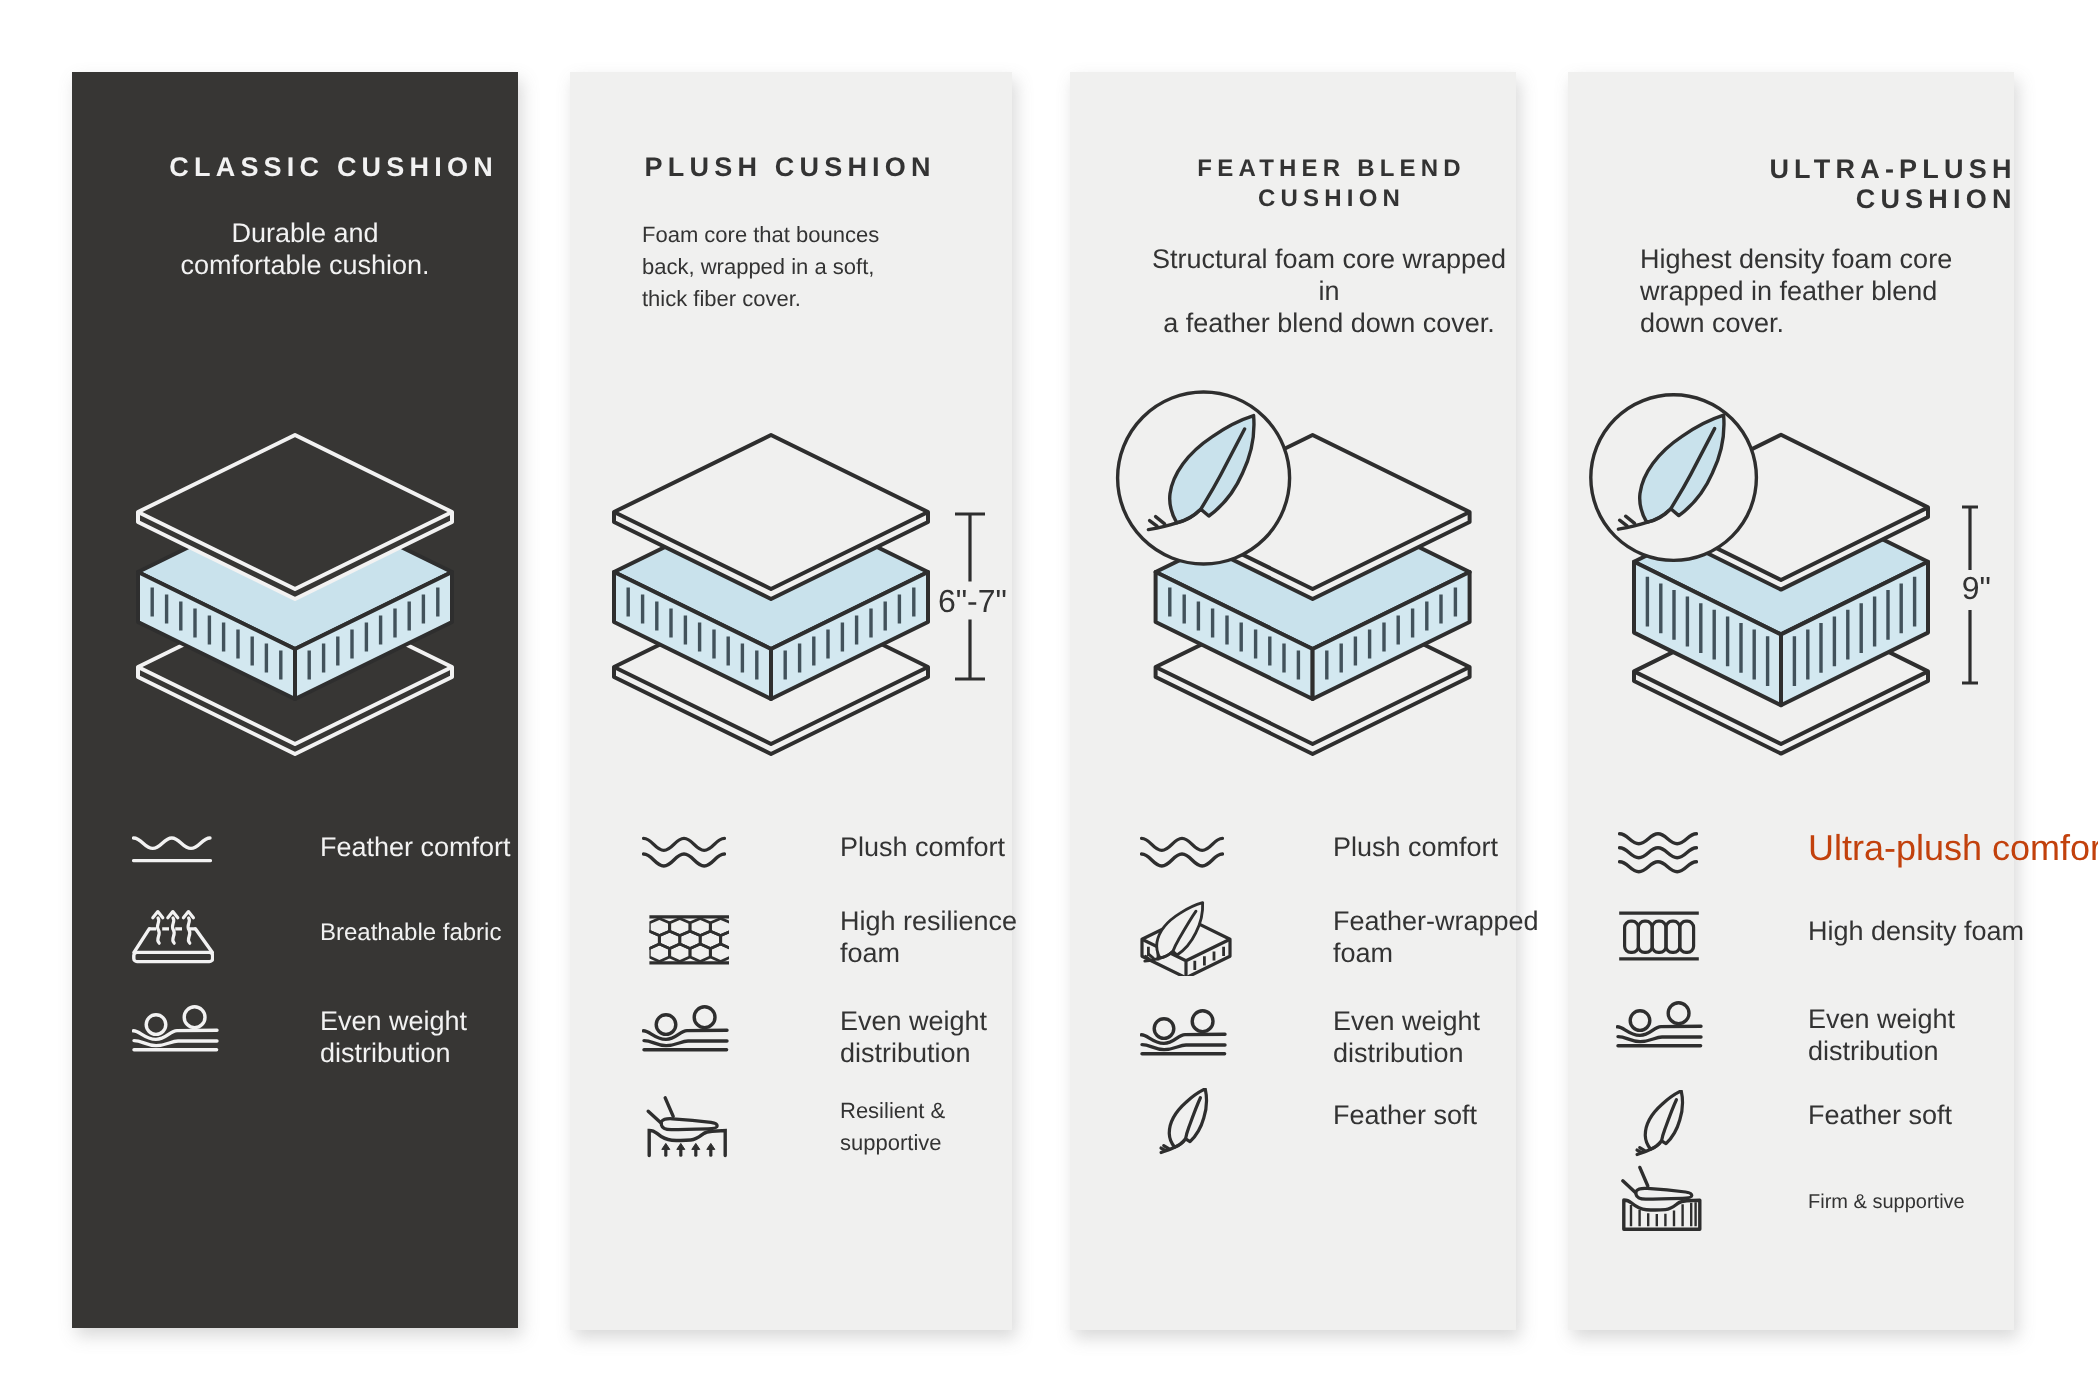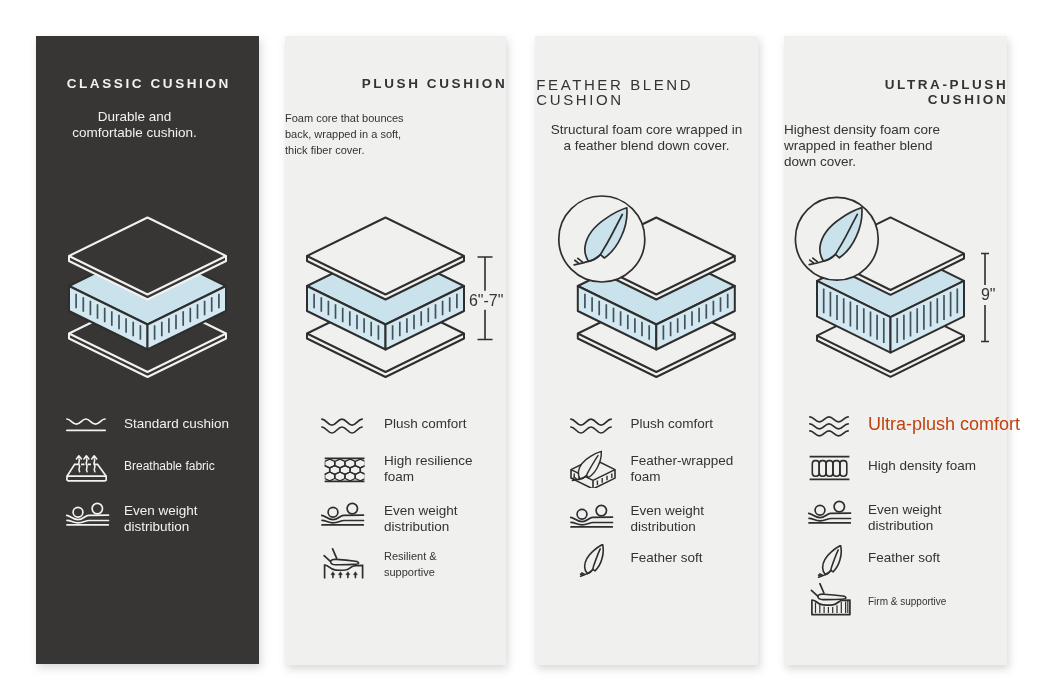--- a/index.html
+++ b/index.html
@@ -1,37 +1,37 @@
 <!DOCTYPE html>
 <html><head><meta charset="utf-8">
 <style>
 html,body{margin:0;padding:0;background:#ffffff;}
 body{width:1049px;height:700px;position:relative;overflow:hidden;
 font-family:"Liberation Sans",sans-serif;}
-div{box-sizing:border-box;}
+div{box-sizing:border-box;padding-left:36px;}
 </style></head>
 <body>
 <div style="position:absolute;left:36px;top:36px;width:223px;height:628px;background:#373634;box-shadow:2px 4px 8px rgba(110,110,110,0.26)">
     <div style="position:absolute;left:1.3px;top:40px;font-size:13.5px;line-height:16px;color:#f2f2f2;width:223px;text-align:center;letter-spacing:2.6px;font-weight:bold">CLASSIC CUSHION</div>
 <div style="position:absolute;left:0px;top:72.5px;font-size:13.5px;line-height:16px;color:#f2f2f2;width:197px;text-align:center">Durable and<br>comfortable cushion.</div>
 <svg style="position:absolute;left:0;top:154px" width="223" height="210" viewBox="0 0 223 210">
       <path d="M111.5,105 L33,143.5 L33,148.5 L111.5,187 L190,148.5 L190,143.5 Z" fill="#373634" stroke="#f2f2f2" stroke-width="2" stroke-linejoin="round"></path>
 <path d="M33,143.5 L111.5,182 L190,143.5" fill="none" stroke="#f2f2f2" stroke-width="2" stroke-linejoin="round"></path>
 <path d="M111.5,57.5 L33,96 L111.5,134.5 L190,96 Z" fill="#c9e2ec" stroke="#2e2e2e" stroke-width="2" stroke-linejoin="round"></path>
 <path d="M33,96 L111.5,134.5 L111.5,159.5 L33,121 Z" fill="#d3e8f0" stroke="#2e2e2e" stroke-width="2" stroke-linejoin="round"></path>
 <path d="M190,96 L111.5,134.5 L111.5,159.5 L190,121 Z" fill="#d3e8f0" stroke="#2e2e2e" stroke-width="2" stroke-linejoin="round"></path>
 <path d="M40.1,103.7 V118.2 M47.3,107.2 V121.7 M54.4,110.7 V125.2 M61.5,114.2 V128.7 M68.7,117.7 V132.2 M75.8,121.2 V135.7 M83,124.7 V139.2 M90.1,128.2 V142.7 M97.2,131.7 V146.2 M104.4,135.2 V149.7 M118.6,135.2 V149.7 M125.8,131.7 V146.2 M132.9,128.2 V142.7 M140,124.7 V139.2 M147.2,121.2 V135.7 M154.3,117.7 V132.2 M161.5,114.2 V128.7 M168.6,110.7 V125.2 M175.7,107.2 V121.7 M182.9,103.7 V118.2" stroke="#42525b" stroke-width="1.7" fill="none"></path>
 <path d="M111.5,27.5 L33,66 L33,71 L111.5,109.5 L190,71 L190,66 Z" fill="#373634" stroke="#f2f2f2" stroke-width="2" stroke-linejoin="round"></path>
 <path d="M33,66 L111.5,104.5 L190,66" fill="none" stroke="#f2f2f2" stroke-width="2" stroke-linejoin="round"></path>
     </svg>
 <svg style="position:absolute;left:30px;top:382px" width="40" height="14" viewBox="0 0 40 14">
       <path d="M0.8,1 C4.8,1 6.3,6.2 10.4,6.2 C14.4,6.2 15.9,1 19.9,1 C23.9,1 25.4,6.2 29.5,6.2 C33.5,6.2 35,1 39,1" fill="none" stroke="#f2f2f2" stroke-width="1.7" stroke-linecap="round"></path>
       <path d="M0.8,12.3 H39.2" stroke="#f2f2f2" stroke-width="1.7" stroke-linecap="round"></path>
     </svg>
-<div style="position:absolute;left:88px;top:379.5px;font-size:13.5px;line-height:16px;color:#f2f2f2;white-space:nowrap">Standard cushion</div>
+<div style="position:absolute;left:88px;top:379.5px;font-size:13.5px;line-height:16px;color:#f2f2f2;white-space:nowrap">Feather comfort</div>
 <svg style="position:absolute;left:30px;top:417.5px" width="41" height="28" viewBox="0 0 41 28">
       <path d="M8.6,10.4 L1,22.2 M31.7,10.4 L40.2,22.2" stroke="#f2f2f2" stroke-width="1.7" fill="none" stroke-linecap="round"></path>
       <path d="M8.6,10.4 H31.7" stroke="#f2f2f2" stroke-width="1.6" fill="none" stroke-dasharray="3.4,3.1"></path>
       <rect x="0.9" y="22.2" width="39.4" height="4.6" rx="1.6" fill="none" stroke="#f2f2f2" stroke-width="1.7"></rect>
       <path d="M13.6,17.6 C11.3,15.4 14.9,13.6 13.2,11 C11.5,8.6 14.5,7 13,5" fill="none" stroke="#f2f2f2" stroke-width="1.6" stroke-linecap="round"></path>
       <path d="M10.4,4.9 L12.9,1.8 L15.4,4.9" fill="none" stroke="#f2f2f2" stroke-width="1.6" stroke-linecap="round" stroke-linejoin="round"></path>
       <path d="M21.1,17.6 C18.8,15.4 22.4,13.6 20.7,11 C19,8.6 22,7 20.5,5" fill="none" stroke="#f2f2f2" stroke-width="1.6" stroke-linecap="round"></path>
       <path d="M17.9,4.9 L20.4,1.8 L22.9,4.9" fill="none" stroke="#f2f2f2" stroke-width="1.6" stroke-linecap="round" stroke-linejoin="round"></path>
       <path d="M28.9,17.6 C26.6,15.4 30.2,13.6 28.5,11 C26.8,8.6 29.8,7 28.3,5" fill="none" stroke="#f2f2f2" stroke-width="1.6" stroke-linecap="round"></path>
       <path d="M25.7,4.9 L28.2,1.8 L30.7,4.9" fill="none" stroke="#f2f2f2" stroke-width="1.6" stroke-linecap="round" stroke-linejoin="round"></path>
@@ -40,21 +40,21 @@
 <svg style="position:absolute;left:29.5px;top:465px" width="44" height="27" viewBox="0 0 44 27">
       <circle cx="12" cy="11.3" r="4.9" fill="none" stroke="#f2f2f2" stroke-width="1.7"></circle>
       <circle cx="31.3" cy="7.6" r="5.2" fill="none" stroke="#f2f2f2" stroke-width="1.7"></circle>
       <path d="M0.7,14.4 C4,14.4 6,18.5 12,18.7 C17,18.7 19,14.4 22.5,14.3 L42.5,14.1" fill="none" stroke="#f2f2f2" stroke-width="1.7" stroke-linecap="round"></path>
       <path d="M1,19.3 C5,19.3 7,21.7 12,21.8 C17,21.8 19.5,19.6 23,19.5 L42.5,19.5" fill="none" stroke="#f2f2f2" stroke-width="1.7" stroke-linecap="round"></path>
       <path d="M1,23.9 H42.3" stroke="#f2f2f2" stroke-width="1.7" stroke-linecap="round"></path>
     </svg>
 <div style="position:absolute;left:88px;top:466.5px;font-size:13.5px;line-height:16px;color:#f2f2f2;white-space:nowrap">Even weight<br>distribution</div>
   </div>
 <div style="position:absolute;left:285px;top:36px;width:221px;height:629px;background:#f0f0ef;box-shadow:2px 4px 8px rgba(110,110,110,0.26)">
-    <div style="position:absolute;left:1.3px;top:40px;font-size:13.5px;line-height:16px;color:#333333;width:221px;text-align:right;letter-spacing:2.6px;font-weight:bold">PLUSH CUSHION</div>
+    <div style="position:absolute;left:1.3px;top:40px;font-size:13.5px;line-height:16px;color:#333333;width:221px;text-align:left;letter-spacing:2.6px;font-weight:bold">PLUSH CUSHION</div>
 <div style="position:absolute;left:0px;top:73.5px;font-size:11px;line-height:16px;color:#333333;width:221px;text-align:left">Foam core that bounces<br>back, wrapped in a soft,<br>thick fiber cover.</div>
 <svg style="position:absolute;left:0;top:154px" width="223" height="210" viewBox="0 0 223 210">
       <path d="M100.5,105 L22,143.5 L22,148.5 L100.5,187 L179,148.5 L179,143.5 Z" fill="#f0f0ef" stroke="#2e2e2e" stroke-width="2" stroke-linejoin="round"></path>
 <path d="M22,143.5 L100.5,182 L179,143.5" fill="none" stroke="#2e2e2e" stroke-width="2" stroke-linejoin="round"></path>
 <path d="M100.5,57.5 L22,96 L100.5,134.5 L179,96 Z" fill="#c9e2ec" stroke="#2e2e2e" stroke-width="2" stroke-linejoin="round"></path>
 <path d="M22,96 L100.5,134.5 L100.5,159.5 L22,121 Z" fill="#d3e8f0" stroke="#2e2e2e" stroke-width="2" stroke-linejoin="round"></path>
 <path d="M179,96 L100.5,134.5 L100.5,159.5 L179,121 Z" fill="#d3e8f0" stroke="#2e2e2e" stroke-width="2" stroke-linejoin="round"></path>
 <path d="M29.1,103.7 V118.2 M36.3,107.2 V121.7 M43.4,110.7 V125.2 M50.5,114.2 V128.7 M57.7,117.7 V132.2 M64.8,121.2 V135.7 M72,124.7 V139.2 M79.1,128.2 V142.7 M86.2,131.7 V146.2 M93.4,135.2 V149.7 M107.6,135.2 V149.7 M114.8,131.7 V146.2 M121.9,128.2 V142.7 M129,124.7 V139.2 M136.2,121.2 V135.7 M143.3,117.7 V132.2 M150.5,114.2 V128.7 M157.6,110.7 V125.2 M164.7,107.2 V121.7 M171.9,103.7 V118.2" stroke="#42525b" stroke-width="1.7" fill="none"></path>
 <path d="M100.5,27.5 L22,66 L22,71 L100.5,109.5 L179,71 L179,66 Z" fill="#f0f0ef" stroke="#2e2e2e" stroke-width="2" stroke-linejoin="round"></path>
 <path d="M22,66 L100.5,104.5 L179,66" fill="none" stroke="#2e2e2e" stroke-width="2" stroke-linejoin="round"></path>
@@ -107,21 +107,21 @@
       <path d="M18.4,31.6 V27.9" stroke="#2e2e2e" stroke-width="1.6" stroke-linecap="round"></path>
       <path d="M16.4,28.7 L18.4,25.7 L20.4,28.7 Z" fill="#2e2e2e" stroke="#2e2e2e" stroke-width="0.5"></path>
       <path d="M25.9,31.6 V27.9" stroke="#2e2e2e" stroke-width="1.6" stroke-linecap="round"></path>
       <path d="M23.9,28.7 L25.9,25.7 L27.9,28.7 Z" fill="#2e2e2e" stroke="#2e2e2e" stroke-width="0.5"></path>
       <path d="M33.4,31.6 V27.9" stroke="#2e2e2e" stroke-width="1.6" stroke-linecap="round"></path>
       <path d="M31.4,28.7 L33.4,25.7 L35.4,28.7 Z" fill="#2e2e2e" stroke="#2e2e2e" stroke-width="0.5"></path>
     </svg>
 <div style="position:absolute;left:99px;top:512px;font-size:11px;line-height:16px;color:#333333;white-space:nowrap">Resilient &amp;<br>supportive</div>
   </div>
 <div style="position:absolute;left:535px;top:36px;width:223px;height:629px;background:#f0f0ef;box-shadow:2px 4px 8px rgba(110,110,110,0.26)">
-    <div style="position:absolute;left:1.3px;top:40.5px;font-size:15px;line-height:15px;color:#333333;width:223px;letter-spacing:2.6px;font-weight:normal">FEATHER BLEND<br>CUSHION</div>
+    <div style="position:absolute;left:1.3px;top:40.5px;font-size:12px;line-height:15px;color:#333333;width:223px;text-align:center;letter-spacing:2.6px;font-weight:bold">FEATHER BLEND<br>CUSHION</div>
 <div style="position:absolute;left:0px;top:85.5px;font-size:13.5px;line-height:16px;color:#333333;width:223px;text-align:center">Structural foam core wrapped in<br>a feather blend down cover.</div>
 <svg style="position:absolute;left:0;top:154px" width="223" height="210" viewBox="0 0 223 210">
       <path d="M121.3,105 L42.8,143.5 L42.8,148.5 L121.3,187 L199.8,148.5 L199.8,143.5 Z" fill="#f0f0ef" stroke="#2e2e2e" stroke-width="2" stroke-linejoin="round"></path>
 <path d="M42.8,143.5 L121.3,182 L199.8,143.5" fill="none" stroke="#2e2e2e" stroke-width="2" stroke-linejoin="round"></path>
 <path d="M121.3,57.5 L42.8,96 L121.3,134.5 L199.8,96 Z" fill="#c9e2ec" stroke="#2e2e2e" stroke-width="2" stroke-linejoin="round"></path>
 <path d="M42.8,96 L121.3,134.5 L121.3,159.5 L42.8,121 Z" fill="#d3e8f0" stroke="#2e2e2e" stroke-width="2" stroke-linejoin="round"></path>
 <path d="M199.8,96 L121.3,134.5 L121.3,159.5 L199.8,121 Z" fill="#d3e8f0" stroke="#2e2e2e" stroke-width="2" stroke-linejoin="round"></path>
 <path d="M49.9,103.7 V118.2 M57.1,107.2 V121.7 M64.2,110.7 V125.2 M71.3,114.2 V128.7 M78.5,117.7 V132.2 M85.6,121.2 V135.7 M92.8,124.7 V139.2 M99.9,128.2 V142.7 M107,131.7 V146.2 M114.2,135.2 V149.7 M128.4,135.2 V149.7 M135.6,131.7 V146.2 M142.7,128.2 V142.7 M149.8,124.7 V139.2 M157,121.2 V135.7 M164.1,117.7 V132.2 M171.3,114.2 V128.7 M178.4,110.7 V125.2 M185.5,107.2 V121.7 M192.7,103.7 V118.2" stroke="#42525b" stroke-width="1.7" fill="none"></path>
 <path d="M121.3,27.5 L42.8,66 L42.8,71 L121.3,109.5 L199.8,71 L199.8,66 Z" fill="#f0f0ef" stroke="#2e2e2e" stroke-width="2" stroke-linejoin="round"></path>
 <path d="M42.8,66 L121.3,104.5 L199.8,66" fill="none" stroke="#2e2e2e" stroke-width="2" stroke-linejoin="round"></path>

